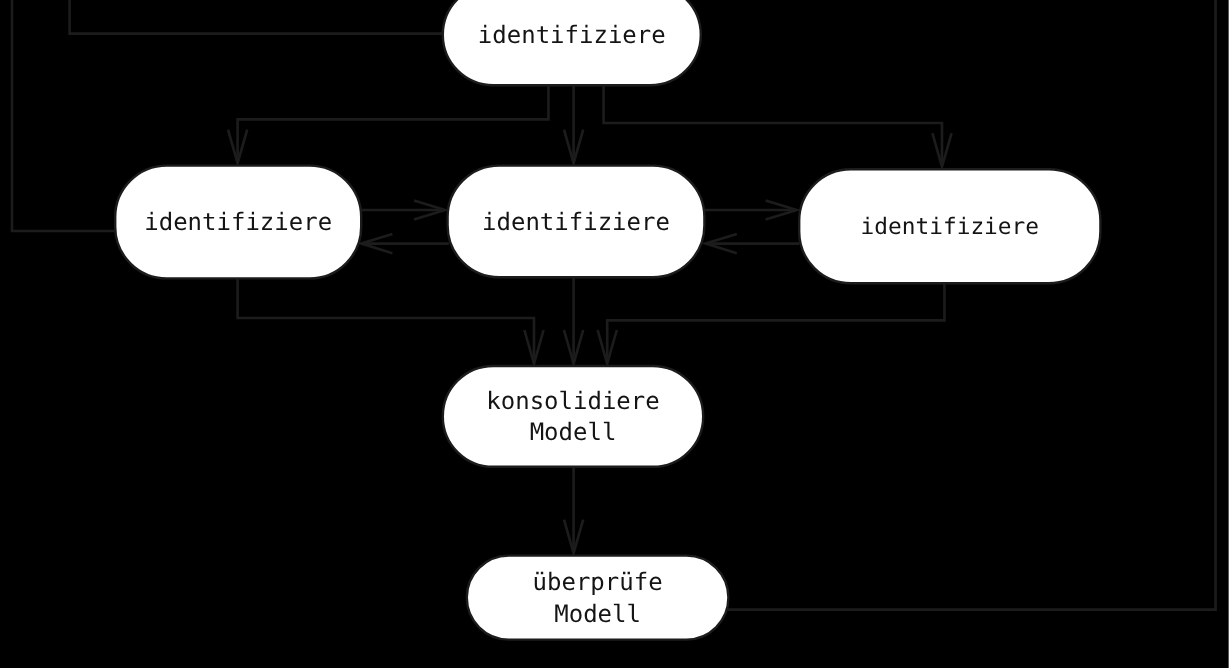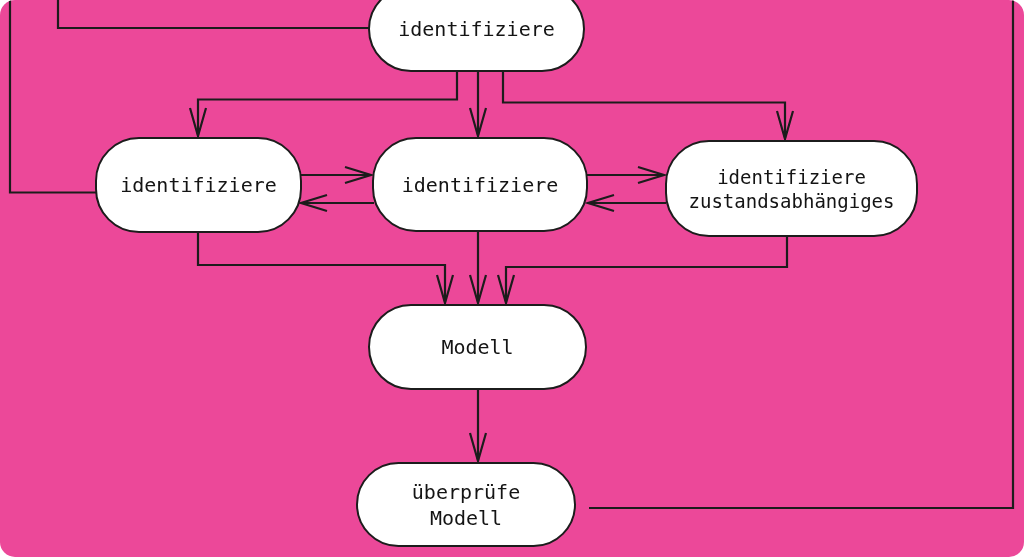--- a/index.html
+++ b/index.html
@@ -5,23 +5,22 @@
   html, body {
     margin: 0;
     padding: 0;
     background: #ffffff;
     font-family: "DejaVu Sans Mono", "Liberation Mono", monospace;
   }
   .canvas {
     position: relative;
     width: 1024px;
     height: 557px;
-    background: #ec4899;
+    background: #000000;
     overflow: hidden;
-    border-radius: 15px;
   }
   .edges-layer {
     position: absolute;
     left: 0;
     top: 0;
     z-index: 1;
   }
   .edges-layer path {
     fill: none;
     stroke: #1c1c1c;
@@ -43,21 +42,21 @@
     font-size: 20px;
     line-height: 26px;
     white-space: nowrap;
   }
   .node-interaktionen { left: 368px; top: -14px; width: 217px; height: 86px; }
   .node-assoziationen { left: 95px;  top: 137px; width: 207px; height: 96px; }
   .node-attribute     { left: 372px; top: 137px; width: 216px; height: 95px; }
   .node-verhalten     { left: 665px; top: 140px; width: 253px; height: 97px;
                         font-size: 19px; line-height: 24px; }
   .node-konsolidiere  { left: 368px; top: 304px; width: 219px; height: 86px; }
-  .node-ueberpruefe   { left: 356px; top: 462px; width: 220px; height: 85px; }
+  .node-ueberpruefe   { left: 388px; top: 462px; width: 220px; height: 72px; }
 </style>
 </head>
 <body>
 
 <div class="canvas">
 
   <svg class="edges-layer" width="1024" height="557" viewBox="0 0 1024 557">
 
     <g>
       <path d="M10,0 V192.5 H97"></path>
@@ -125,24 +124,24 @@
   <div class="node node-assoziationen">
     <span>identifiziere</span>
   </div>
 
   <div class="node node-attribute">
     <span>identifiziere</span>
   </div>
 
   <div class="node node-verhalten">
     <span>identifiziere</span>
-    <span>zustandsabhängiges</span>
   </div>
 
   <div class="node node-konsolidiere">
+    <span>konsolidiere</span>
     <span>Modell</span>
   </div>
 
   <div class="node node-ueberpruefe">
     <span>überprüfe</span>
     <span>Modell</span>
   </div>
 
 </div>
 

